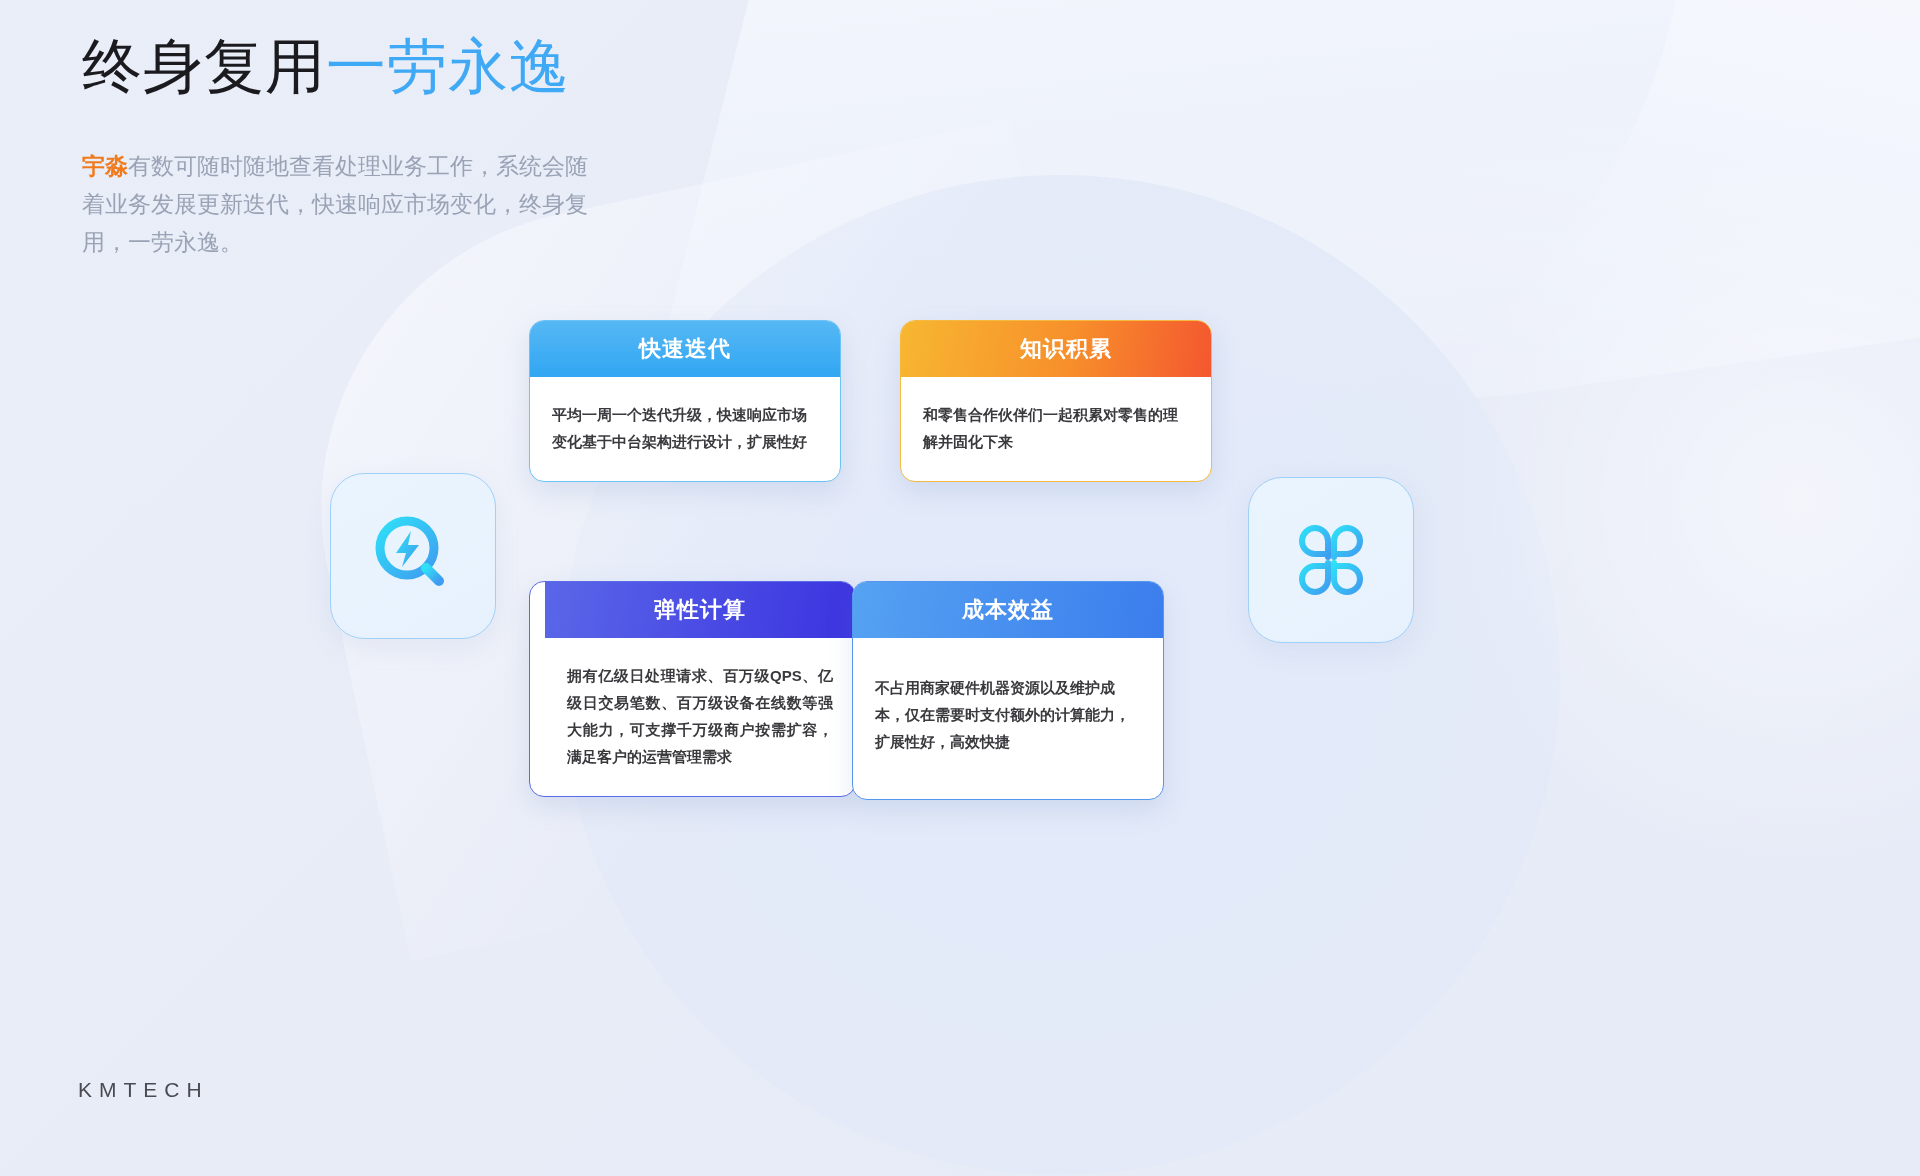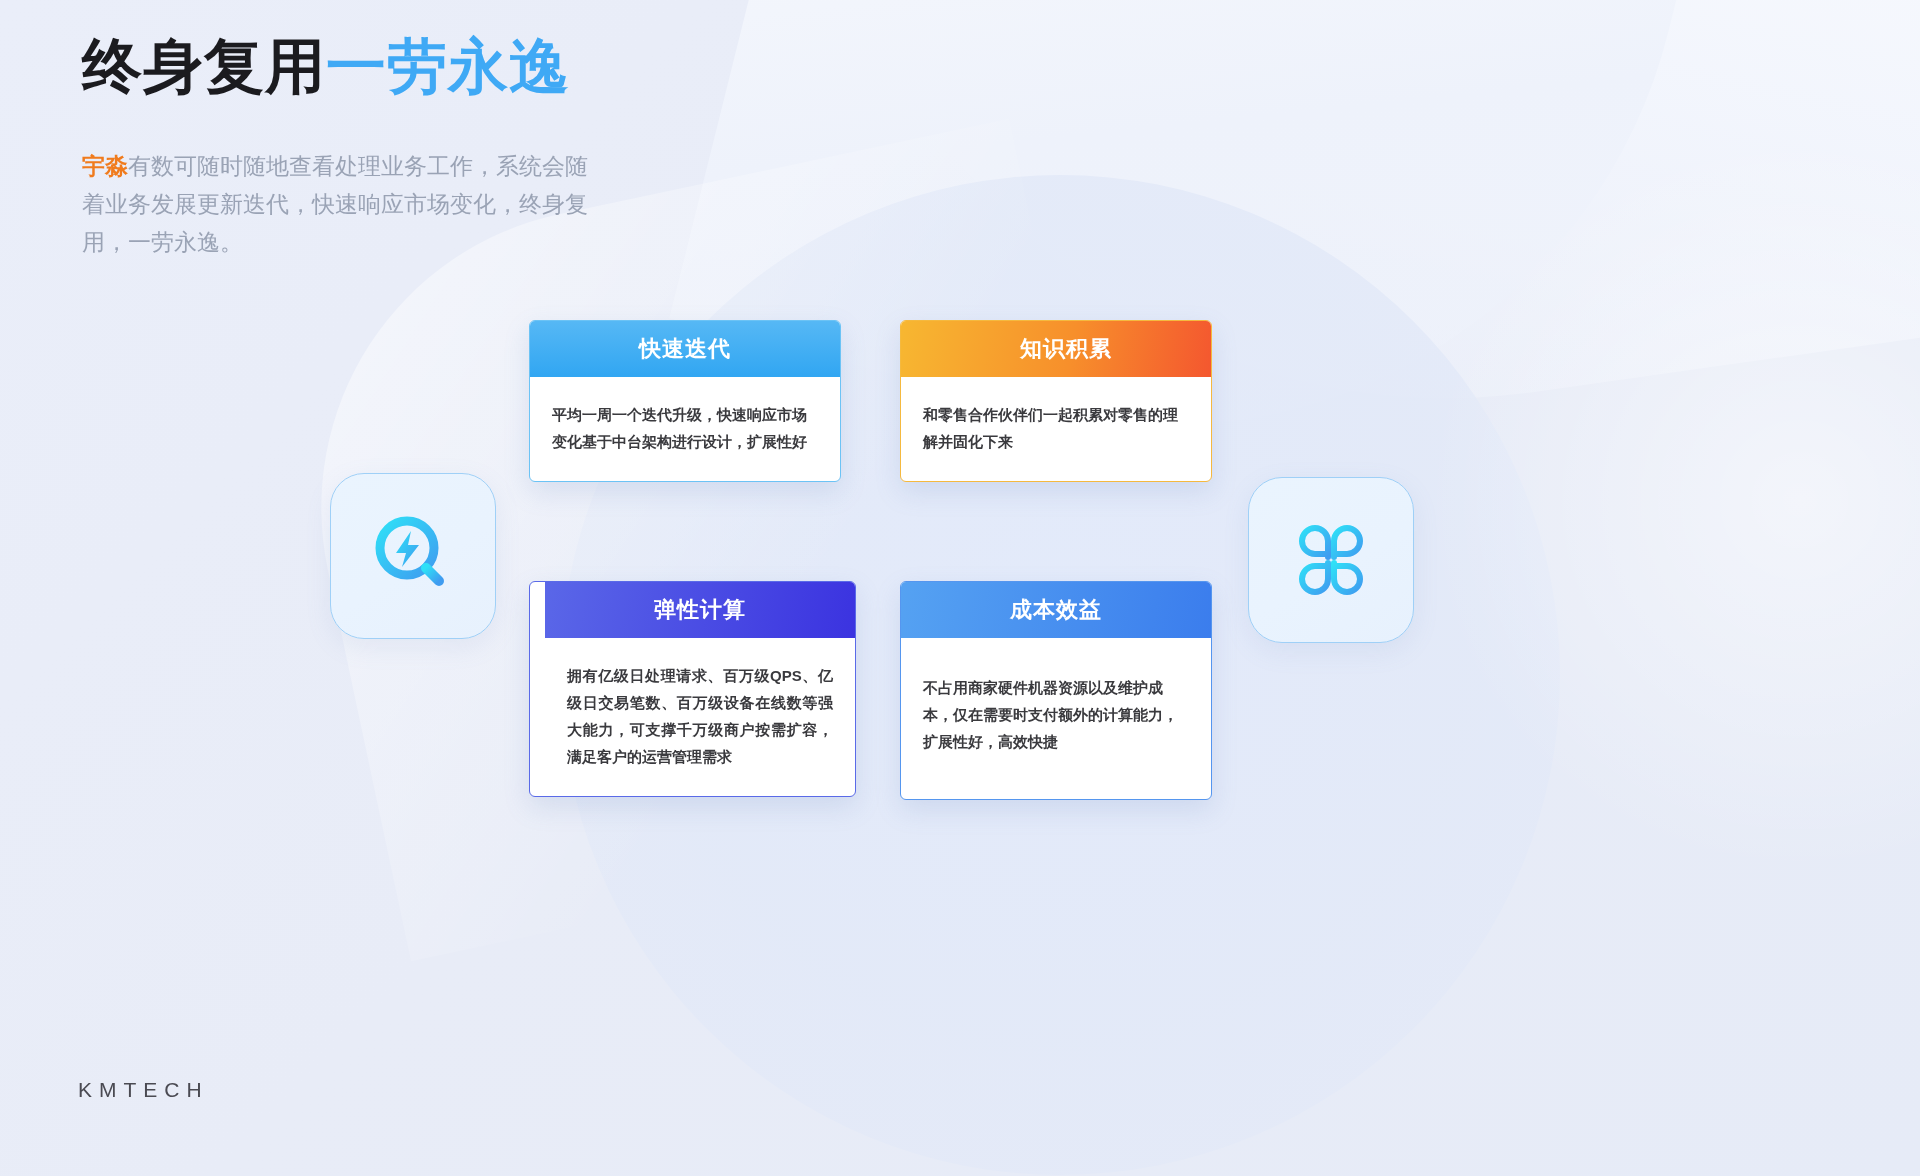--- a/index.html
+++ b/index.html
@@ -76,21 +76,21 @@
   
   #header {
     position: absolute;
     left: 82px;
     top: 32px;
     width: 640px;
   }
   #page-title {
     font-size: 60px;
     line-height: 1.15;
-    font-weight: 700;
+    font-weight: 400;
     letter-spacing: 1px;
     margin: 0;
     white-space: nowrap;
   }
   #page-title .t-dark { color: #1b1b1f; }
   #page-title .t-blue { color: #3fa9f5; }
 
   #subtitle {
     margin: 46px 0 0 0;
     font-size: 23px;
@@ -117,21 +117,21 @@
     align-items: center;
     justify-content: center;
   }
   #icon-tile-left  { left: 330px;  top: 473px; }
   #icon-tile-right { left: 1248px; top: 477px; }
 
   
   .card {
     position: absolute;
     width: 310px;
-    border-radius: 6px;
+    border-radius: 15px;
     overflow: hidden;
     background: #ffffff;
     box-shadow: 0 10px 26px rgba(110,140,195,.18);
   }
   .card-head {
     height: 56px;
     display: flex;
     align-items: center;
     justify-content: center;
     color: #ffffff;
@@ -144,21 +144,21 @@
     font-size: 15px;
     line-height: 27px;
     color: #3a3a3e;
     font-weight: 600;
   }
   .card-body.justify { text-align: justify; text-align-last: left; }
 
   #card-fast     { left: 529px;  top: 320px;  border: 1.5px solid #6cc3f5; }
   #card-know     { left: 900px;  top: 320px;  border: 1.5px solid #f5b93f; }
   #card-elastic  { left: 529px;  top: 581px;  border: 1.5px solid #5a6ae8; padding-left: 15px; }
-  #card-cost     { left: 900px;  top: 581px;  border: 1.5px solid #5596ef; }
+  #card-cost     { left: 852px;  top: 581px;  border: 1.5px solid #5596ef; }
 
   #card-fast    .card-head { background: linear-gradient(180deg, #56b8f5 0%, #31a6f2 100%); }
   #card-know    .card-head { background: linear-gradient(100deg, #f7b731 0%, #f78f2b 55%, #f4572f 100%); padding-left: 20px; }
   #card-elastic .card-head { background: linear-gradient(100deg, #5a67e8 0%, #3b33e0 100%); }
   #card-cost    .card-head { background: linear-gradient(100deg, #55a2f2 0%, #3b7ded 100%); }
 
   
   #brand-logo {
     position: absolute;
     left: 78px;

